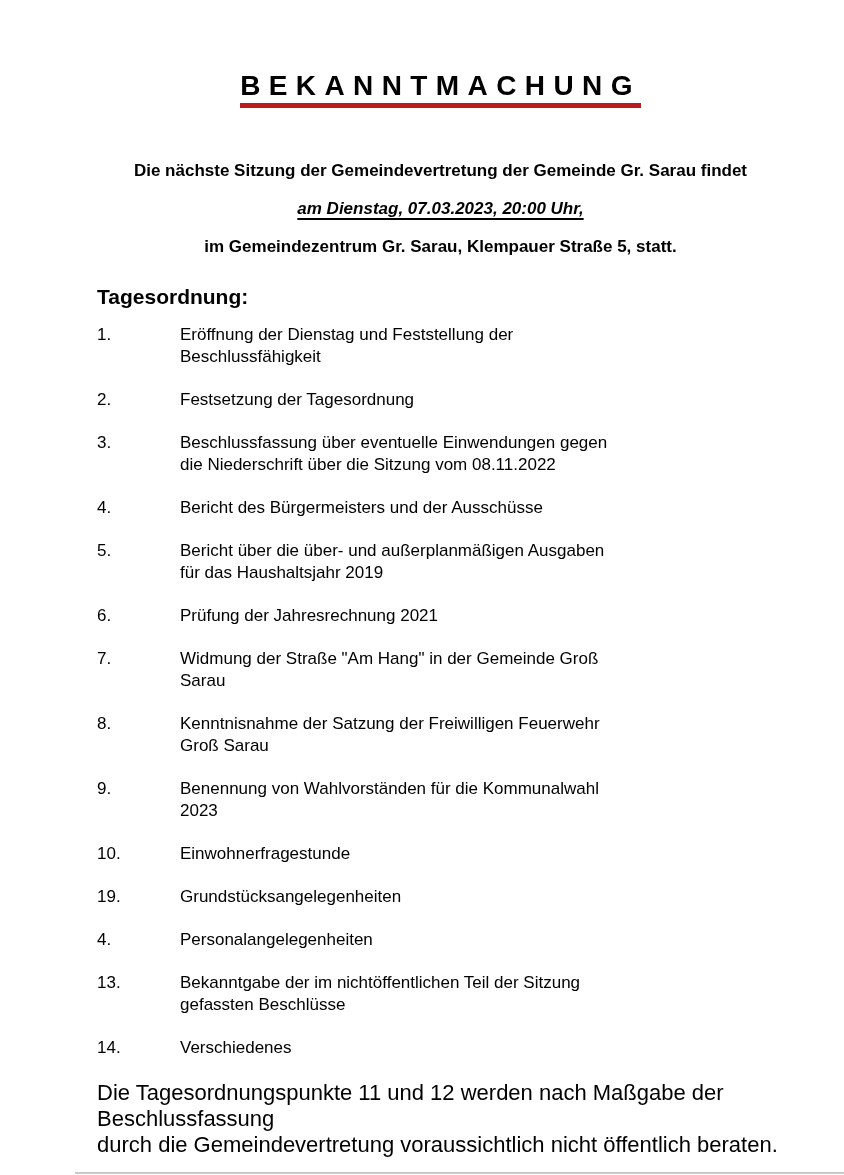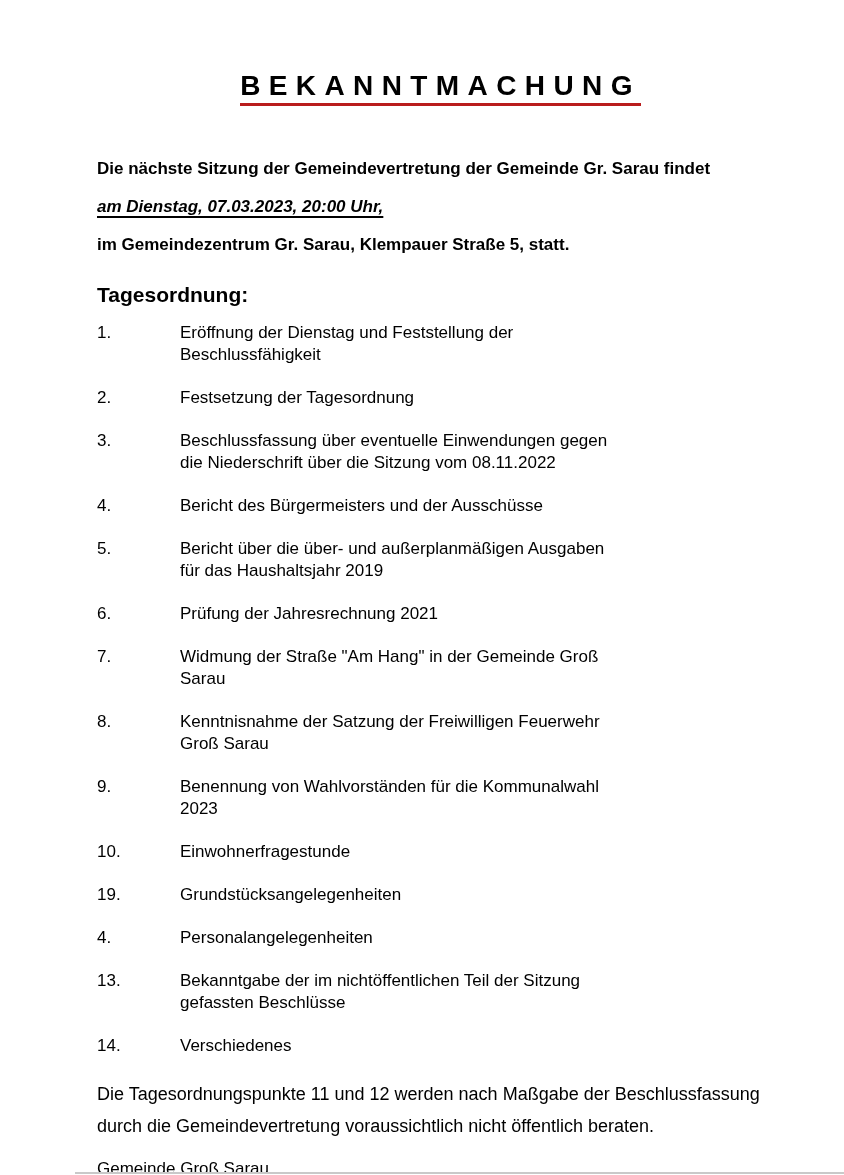--- a/index.html
+++ b/index.html
@@ -21,27 +21,27 @@
   .title-wrap {
     text-align: center;
     margin: 0 0 34px 0;
   }
   .title {
     display: inline-block;
     font-size: 28px;
     font-weight: 700;
     letter-spacing: 0.30em;
     line-height: 1.05;
-    border-bottom: 3px solid #b91c1c;
+    border-bottom: 5px solid #b91c1c;
     padding-bottom: 3px;
     white-space: nowrap;
   }
   .intro {
     margin: 0 0 19px 0;
-    text-align: left;
+    text-align: center;
     font-size: 17px;
     font-weight: 700;
     line-height: 19px;
   }
   .intro.underline {
     text-decoration: underline;
     text-decoration-thickness: 2px;
     text-underline-offset: 4px;
     font-style: italic;
   }
@@ -56,22 +56,22 @@
     grid-template-columns: 83px 1fr;
     font-size: 17px;
     line-height: 22px;
     margin-bottom: 21px;
   }
   .agenda-row .txt {
     white-space: pre-line;
   }
   .note {
     margin: 17px 0 0 0;
-    font-size: 18px;
-    line-height: 32px;
+    font-size: 22px;
+    line-height: 26px;
     white-space: pre-line;
   }
   .signature {
     margin-top: 16px;
     font-size: 17px;
     line-height: 22px;
   }
   .bottom-rule {
     position: absolute;
     left: 75px;

